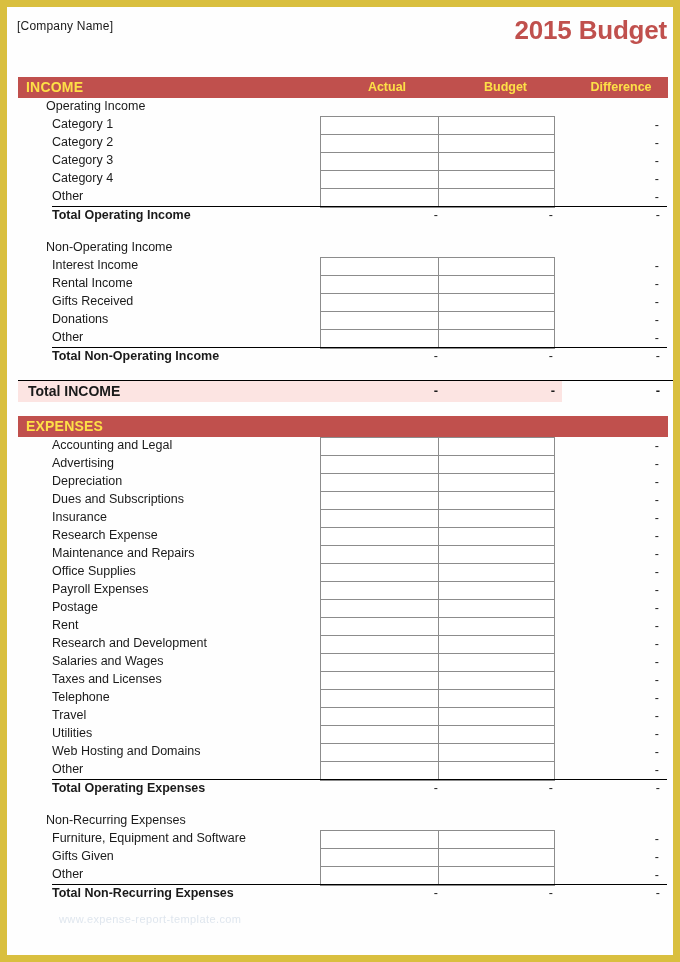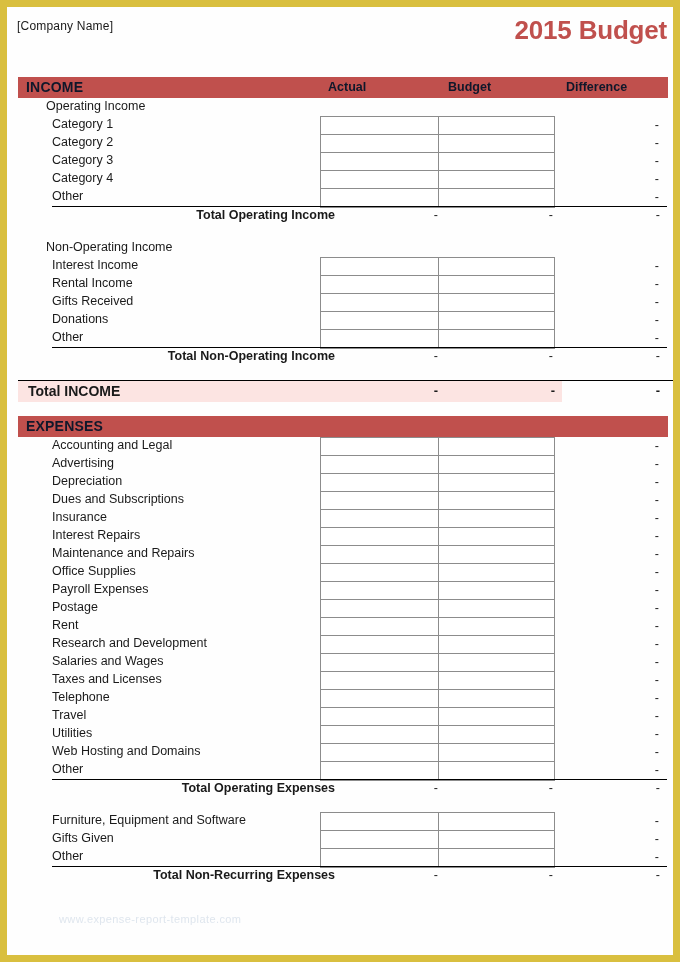--- a/index.html
+++ b/index.html
@@ -56,36 +56,36 @@
     letter-spacing: -0.2px;
     white-space: nowrap;
   }
 
   
   .banner {
     position: relative;
     height: 21px;
     background: #c0504d;
     margin: 0 5px 0 11px;
-    color: #0f172a;
+    color: #fde047;
   }
   .banner .banner-label {
     position: absolute;
     left: 8px;
     top: 2px;
     font-size: 14px;
     font-weight: bold;
     letter-spacing: 0.2px;
   }
   .banner .colhead {
     position: absolute;
     top: 3px;
     font-size: 12.5px;
     font-weight: bold;
-    text-align: left;
+    text-align: center;
   }
   .colhead.actual   { left: 310px; width: 118px; }
   .colhead.budget   { left: 430px; width: 115px; }
   .colhead.diff     { left: 548px; width: 110px; }
 
   
   .row {
     position: relative;
     height: 18px;
     font-size: 12.5px;
@@ -160,21 +160,21 @@
     right: 6px;
     top: 0;
     height: 1px;
     background: #000000;
   }
   .totalrow .tlabel {
     position: absolute;
     left: 45px;
     top: 2px;
     width: 283px;
-    text-align: right;
+    text-align: left;
     white-space: nowrap;
   }
   .totalrow .tval {
     position: absolute;
     top: 2px;
     text-align: right;
     font-weight: normal;
   }
   .tval.actual { left: 313px; width: 118px; }
   .tval.budget { left: 431px; width: 115px; }
@@ -452,21 +452,21 @@
         </div>
         <div class="row">
           <span class="label">Dues and Subscriptions</span>
           <span class="cell diff"><span class="dash">-</span></span>
         </div>
         <div class="row">
           <span class="label">Insurance</span>
           <span class="cell diff"><span class="dash">-</span></span>
         </div>
         <div class="row">
-          <span class="label">Interest Repairs</span>
+          <span class="label">Research Expense</span>
           <span class="cell diff"><span class="dash">-</span></span>
         </div>
         <div class="row">
           <span class="label">Maintenance and Repairs</span>
           <span class="cell diff"><span class="dash">-</span></span>
         </div>
         <div class="row">
           <span class="label">Office Supplies</span>
           <span class="cell diff"><span class="dash">-</span></span>
         </div>
@@ -520,20 +520,23 @@
         <span class="tlabel">Total Operating Expenses</span>
         <span class="tval actual">-</span>
         <span class="tval budget">-</span>
         <span class="tval diff">-</span>
       </div>
     </div>
 
     <div class="spacer-md"></div>
 
     <div class="section">
+      <div class="row group">
+        <span class="label">Non-Recurring Expenses</span>
+      </div>
       <div class="rows-wrap">
         <div class="inputblock">
           <div class="irow">
               <span class="idiv"></span>
             </div>
           <div class="irow">
               <span class="idiv"></span>
             </div>
           <div class="irow">
               <span class="idiv"></span>

